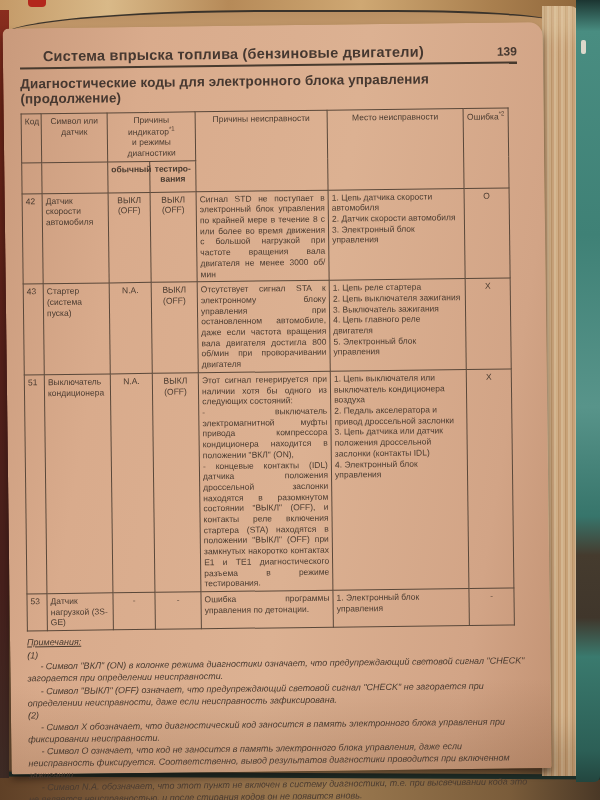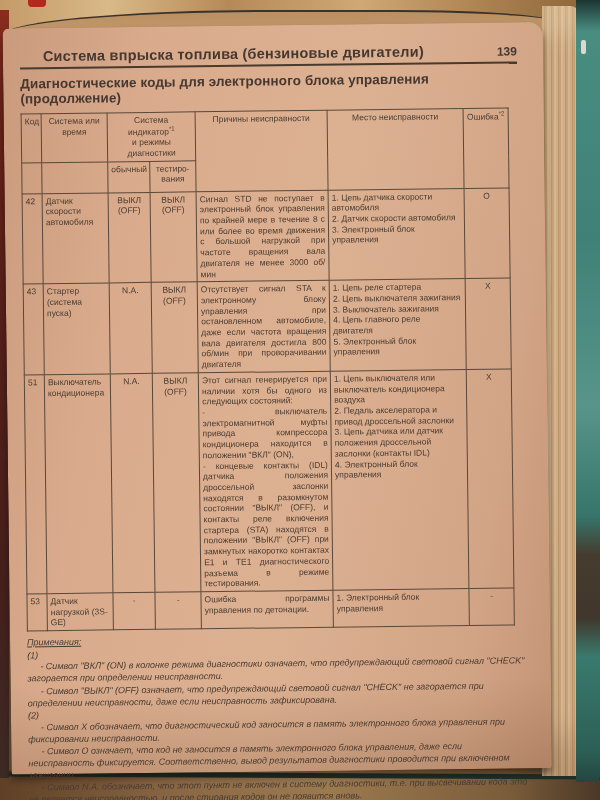--- a/index.html
+++ b/index.html
@@ -78,21 +78,21 @@
     border-collapse:collapse;table-layout:fixed;width:487px;
     font-size:8.5px;line-height:1.26;color:#4a3b30;
   }
   table.diag th, table.diag td{
     border:1px solid #5a483a;vertical-align:top;
     padding:2px 3px;font-weight:normal;
   }
   col.c-code{width:20px;} col.c-sys{width:66px;} col.c-norm{width:42px;}
   col.c-test{width:46px;} col.c-causes{width:132px;} col.c-loc{width:136px;} col.c-mem{width:45px;}
   thead th{text-align:center;vertical-align:top;padding-top:4px;}
-  thead .hrow2 th{height:26px;}
+  thead .hrow2 th{height:26px;font-weight:bold;}
   sup{font-size:6px;}
   td.code{text-align:left;}
   td.mode{text-align:center;}
   td.mem{text-align:center;}
   td.causes{text-align:justify;}
   .prelist{white-space:pre-line;}
 
   .notes{margin-top:6px;font-style:italic;font-size:9px;line-height:1.3;color:#4a3b30;width:500px;}
   .notes-title{text-decoration:underline;margin-bottom:1px;}
   .note-label{margin:1px 0 0 0;}
@@ -129,23 +129,23 @@
           <col class="c-sys">
           <col class="c-norm">
           <col class="c-test">
         <col class="c-causes">
           <col class="c-loc">
           <col class="c-mem">
       </colgroup>
       <thead>
         <tr class="hrow1">
           <th>Код</th>
-          <th>Система или время</th>
+          <th>Символ или датчик</th>
           <th colspan="2">
-            <span>Система индикатор</span><sup>*1</sup>
+            <span>Причины индикатор</span><sup>*1</sup>
             <div>и режимы диагностики</div>
           </th>
           <th rowspan="2">Причины неисправности</th>
           <th rowspan="2">Место неисправности</th>
           <th rowspan="2">
             <span>Ошибка</span><sup>*2</sup>
           </th>
         </tr>
         <tr class="hrow2">
           <th></th>

